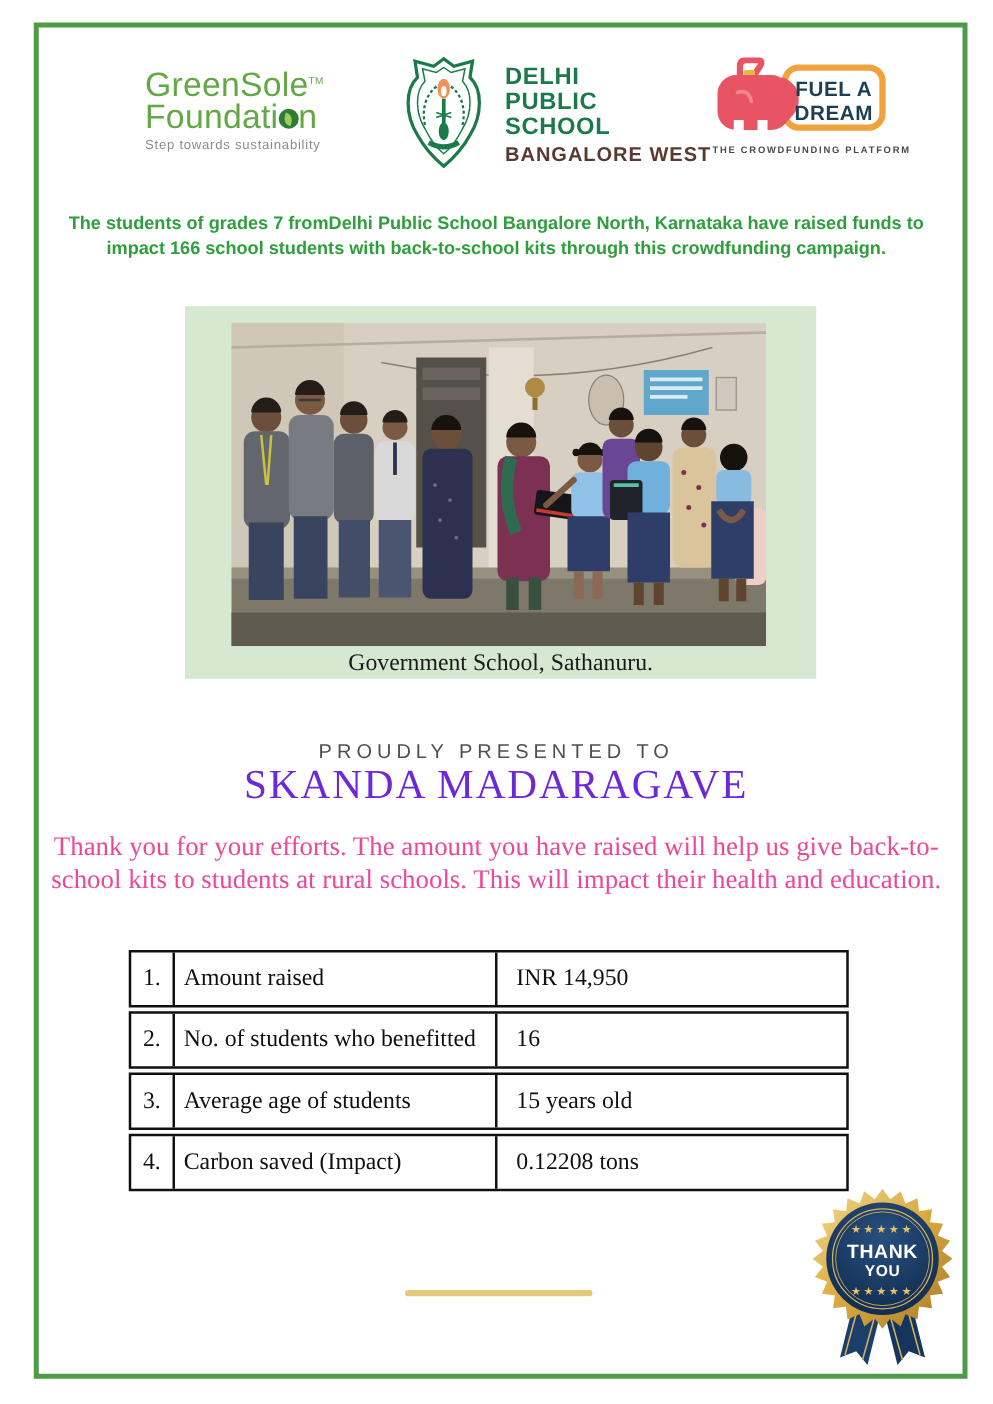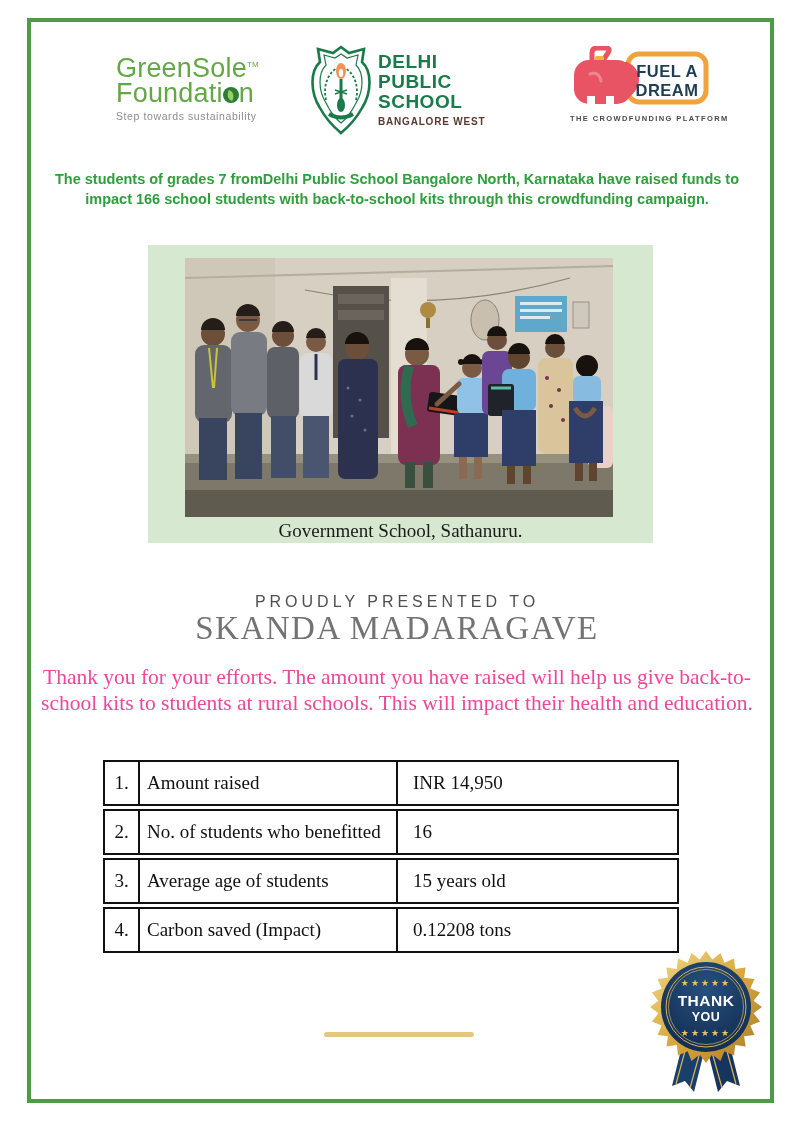--- a/index.html
+++ b/index.html
@@ -16,24 +16,24 @@
   
   .gs-logo { position: absolute; left: 116px; top: 52px; width: 175px; }
   .gs-line { font-size: 27px; line-height: 25px; color: #64a746; letter-spacing: 0.2px; }
   .gs-tm { font-size: 8px; vertical-align: super; color: #64a746; }
   .gs-tagline { margin-top: 4px; font-size: 10.5px; color: #8d8d8d; letter-spacing: 0.6px; }
   .eco-o { display: inline-block; width: 16px; height: 16px; border-radius: 50%;
            background: #2e7d32; position: relative; vertical-align: -1px; }
   .eco-o::after { content: ""; position: absolute; left: 4.5px; top: 3.5px; width: 7px; height: 9px;
            background: #9ccc65; border-radius: 0 80% 0 80%; transform: rotate(20deg); }
 
-  .dps-logo { position: absolute; left: 304px; top: 44px; display: flex; }
+  .dps-logo { position: absolute; left: 318px; top: 44px; display: flex; gap: 12px; }
   .dps-text { padding-top: 8px; }
   .dps-line { font-size: 19px; line-height: 20px; font-weight: bold; color: #1b7a4a; letter-spacing: 0.5px; }
-  .dps-sub { margin-top: 4px; font-size: 10px; font-weight: bold; color: #5a3a30; letter-spacing: 0.8px; }
+  .dps-sub { margin-top: 4px; font-size: 16px; font-weight: bold; color: #5a3a30; letter-spacing: 0.8px; }
 
   .fad-logo { position: absolute; left: 538px; top: 46px; width: 140px; margin-left: 32px; }
   .fad-tagline { margin-top: 2px; text-align: center; font-size: 7.5px; font-weight: bold;
                  color: #4a4a4a; letter-spacing: 1.4px; white-space: nowrap; }
 
   
   .intro {
     position: absolute; left: 47px; top: 169px; width: 700px; text-align: center;
     font-size: 14.5px; line-height: 20px; font-weight: bold; color: #2f9e3c;
   }
@@ -46,21 +46,21 @@
 
   
   .cert-heading-row { position: absolute; left: 0; top: 551px; width: 794px;
                       display: flex; align-items: center; justify-content: center; gap: 12px; }
   .gold-rule { width: 122px; height: 2px; background: #dfc991; }
   .cert-heading { font-family: "DejaVu Serif", serif; font-size: 20px; color: #3d3d3d;
                   letter-spacing: 2.5px; white-space: nowrap; }
   .presented { position: absolute; left: 0; top: 593px; width: 794px; text-align: center;
                font-size: 16px; letter-spacing: 4px; color: #4f4f4f; font-weight: 500; }
   .recipient { position: absolute; left: 0; top: 610px; width: 794px; text-align: center;
-               font-family: "Liberation Serif", serif; font-size: 33px; color: #737373; letter-spacing: 1.5px; }
+               font-family: "Liberation Serif", serif; font-size: 33px; color: #6d28d9; letter-spacing: 1.5px; }
   .message { position: absolute; left: 27px; top: 664px; width: 740px; text-align: center;
              font-family: "Liberation Serif", serif; font-size: 21.5px; line-height: 26px; color: #ec4899; }
 
   
   .stats-table { position: absolute; left: 103px; top: 760px; width: 576px; }
   .t-row { display: flex; height: 46px; border: 2px solid #101010; margin-bottom: 3px;
            font-family: "Liberation Serif", serif; font-size: 19px; color: #101010; background: #fff; }
   .t-num { width: 35px; border-right: 2px solid #101010; display: flex; align-items: center; justify-content: center; }
   .t-label { width: 258px; border-right: 2px solid #101010; display: flex; align-items: center; padding-left: 7px; }
   .t-value { flex: 1; display: flex; align-items: center; padding-left: 15px; }

